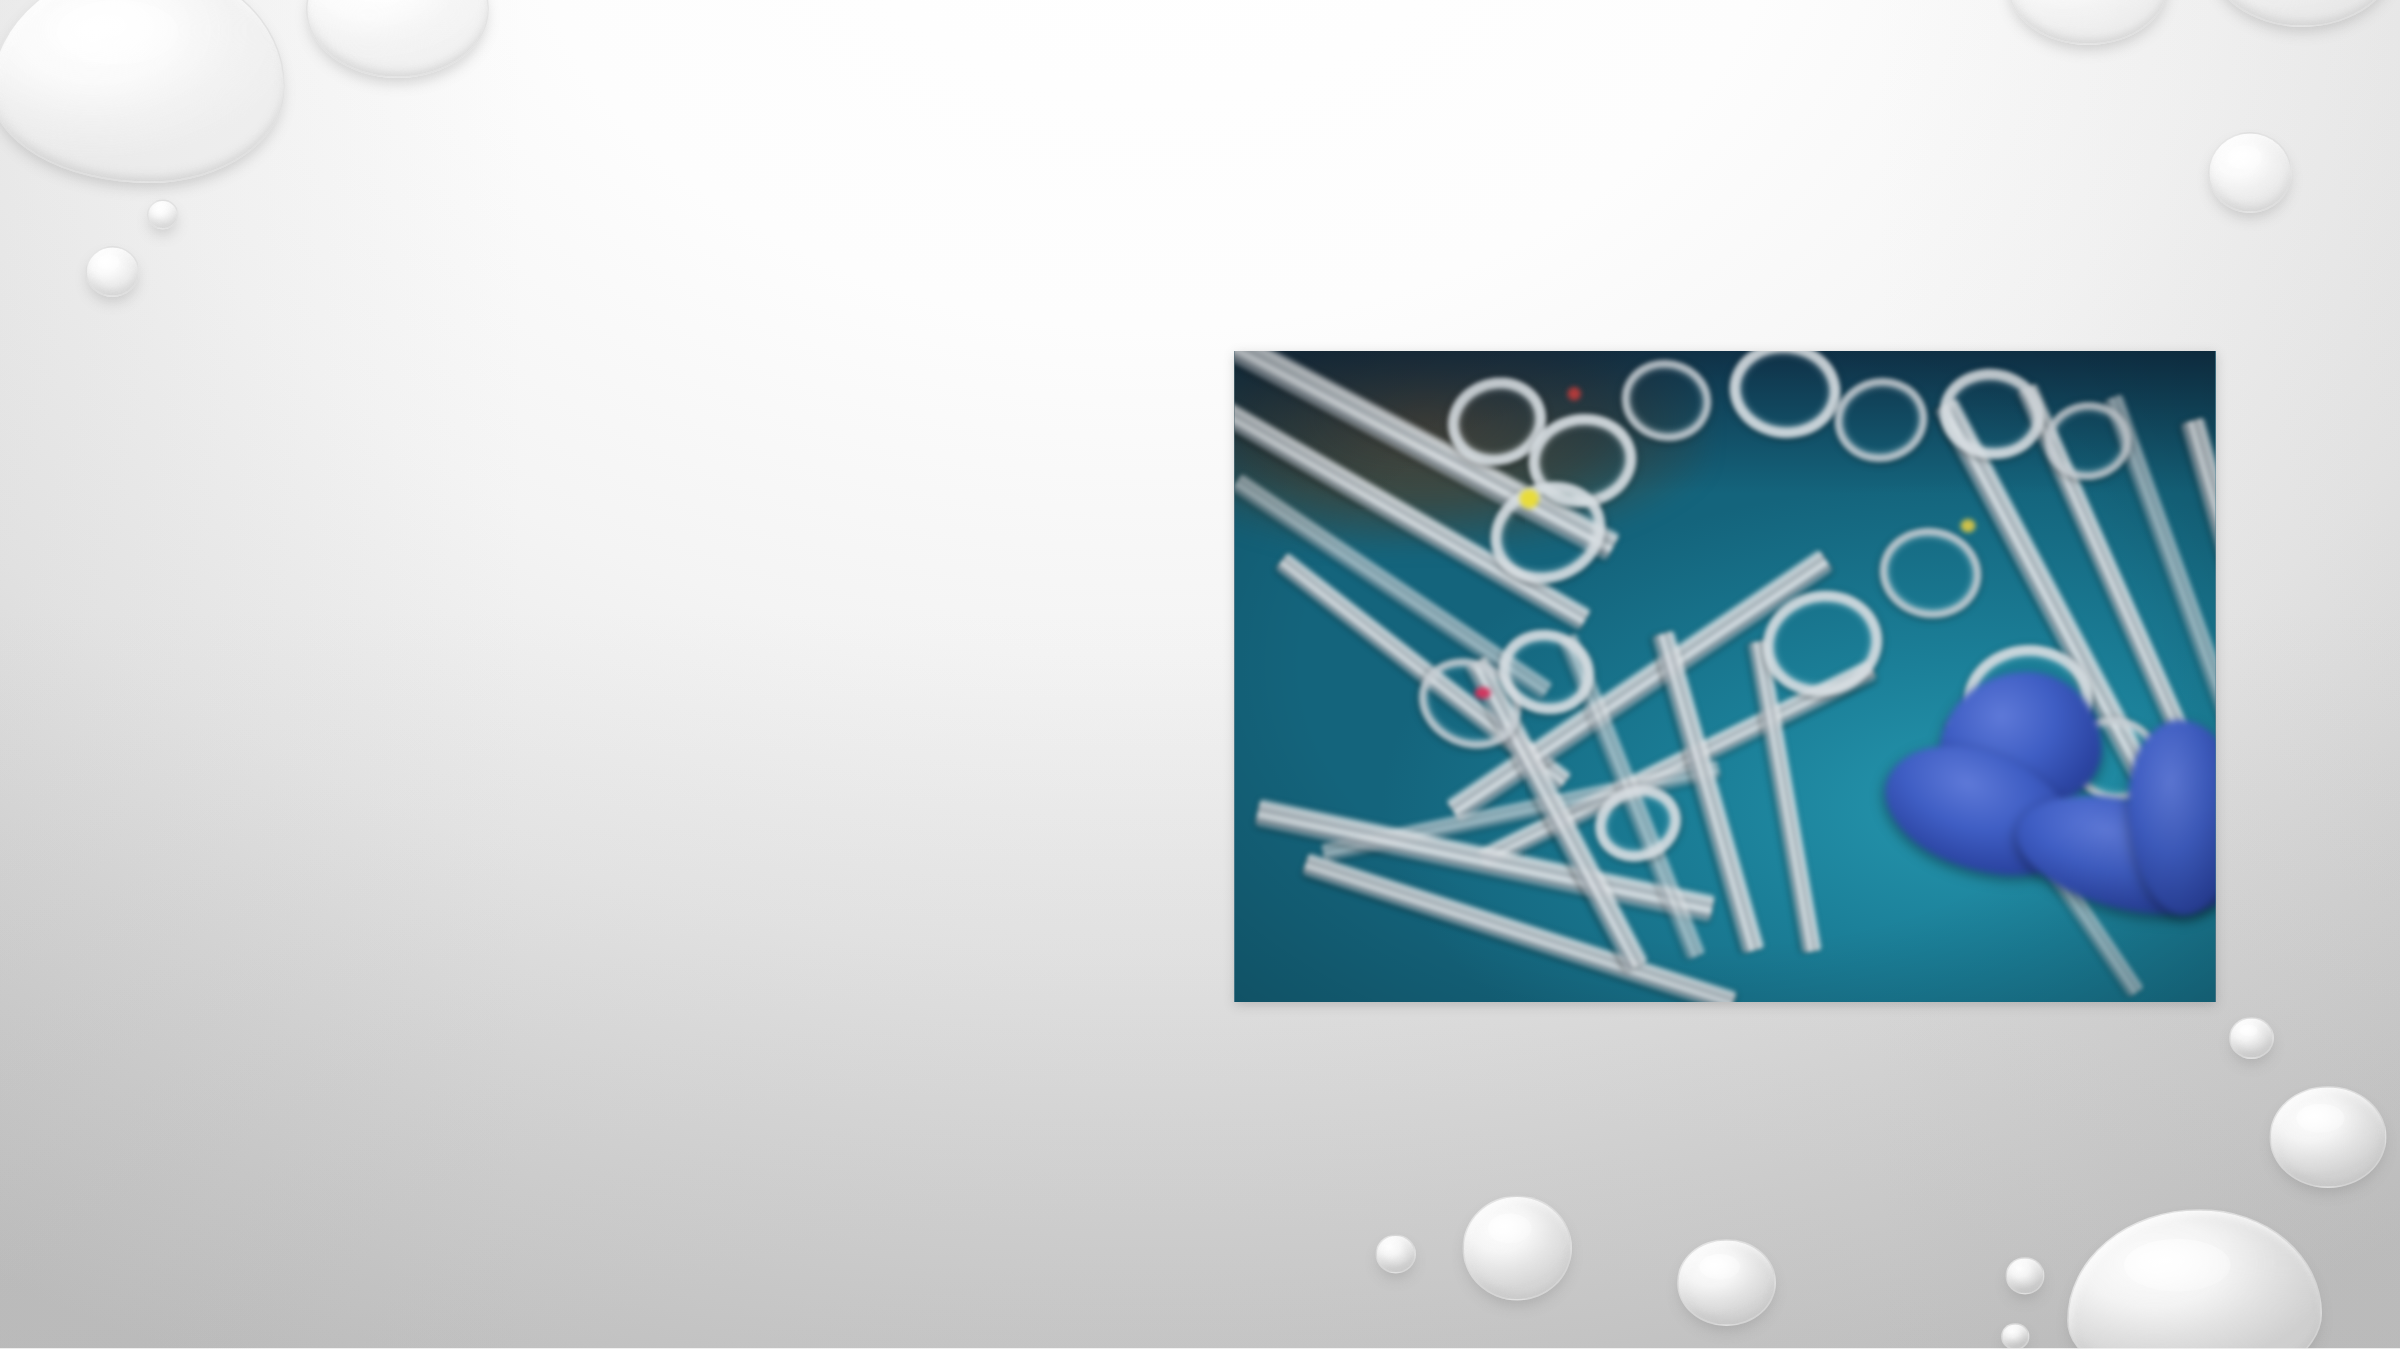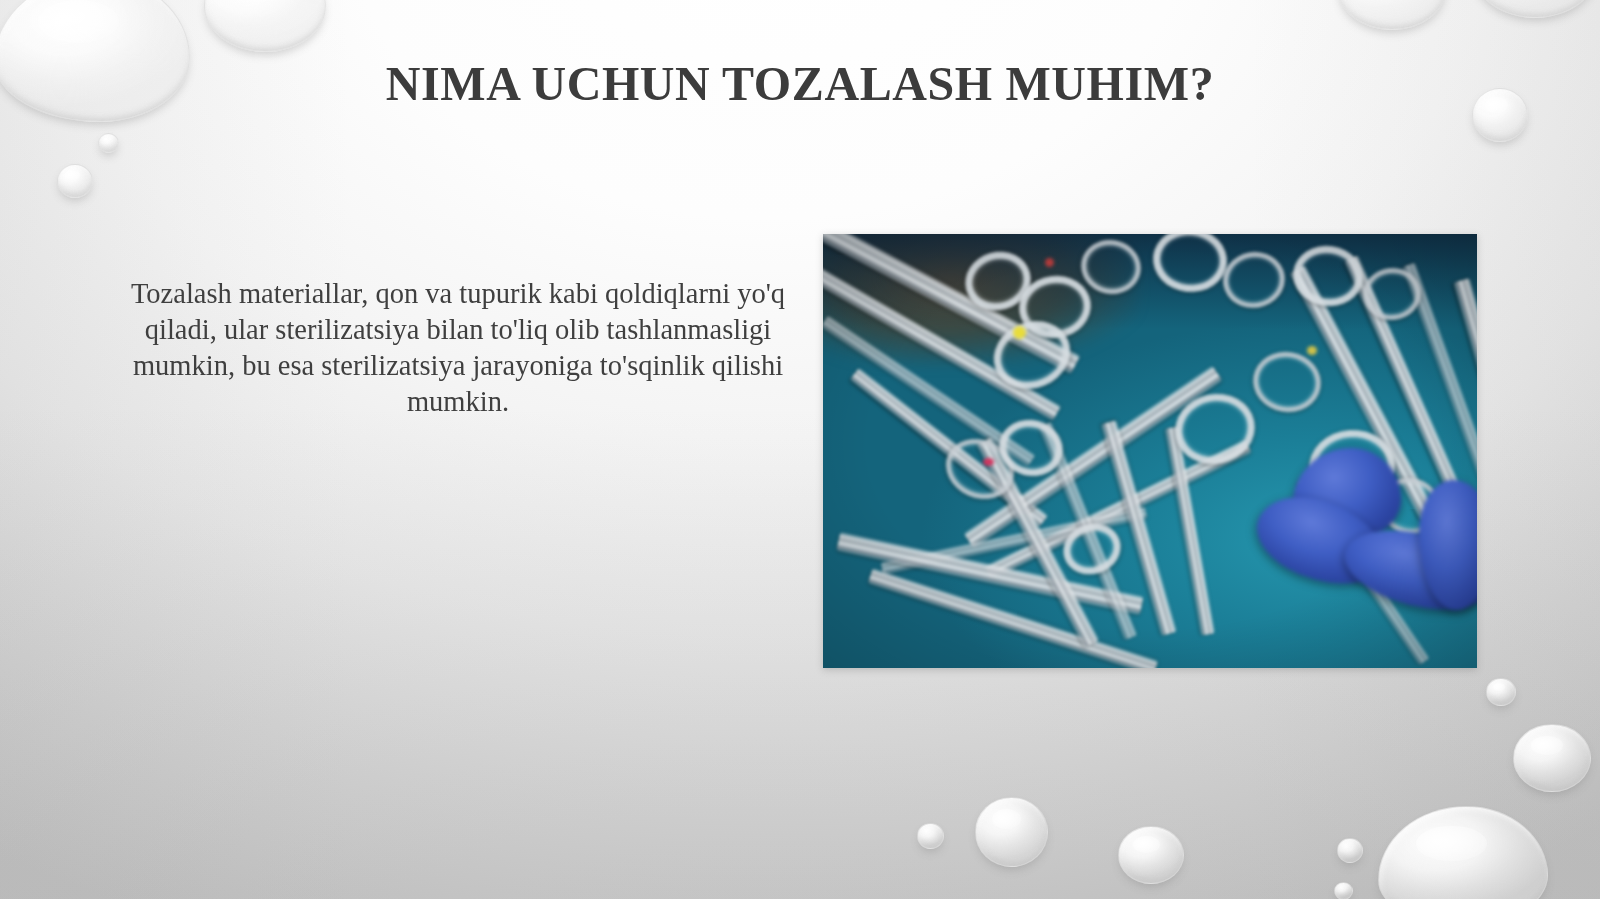--- a/index.html
+++ b/index.html
@@ -177,25 +177,23 @@
     <div class="drop hi" style="left:975px; top:797px; width:73px; height:70px;"></div>
     <div class="drop hi" style="left:1118px; top:826px; width:66px; height:58px;"></div>
 
     <div class="drop hi" style="left:1486px; top:678px; width:30px; height:28px;"></div>
     <div class="drop hi" style="left:1513px; top:724px; width:78px; height:68px;"></div>
     <div class="drop hi" style="left:1378px; top:806px; width:170px; height:120px; border-radius:52% 48% 50% 50%/62% 58% 42% 38%;"></div>
     <div class="drop" style="left:1337px; top:838px; width:26px; height:25px;"></div>
     <div class="drop" style="left:1334px; top:882px; width:19px; height:18px;"></div>
   </div>
 
-  <div class="title">Nima uchun tozalash muhim?</div>
 
   <div class="body-text">
     <div class="spacer"></div>
-    <p>Tozalash materiallar, qon va tupurik kabi qoldiqlarni yo'q qiladi, ular sterilizatsiya bilan to'liq olib tashlanmasligi mumkin, bu esa sterilizatsiya jarayoniga to'sqinlik qilishi mumkin.</p>
   </div>
 
   <div class="photo-frame">
     <div class="photo">
       <div class="drape"></div>
 
       <div class="photo-soft">
 
         <div class="inst" style="left:-30px; top:50px; width:300px; height:21px; transform:rotate(28deg);"></div>
         <div class="inst" style="left:-46px; top:96px; width:300px; height:17px; transform:rotate(30deg);"></div>

